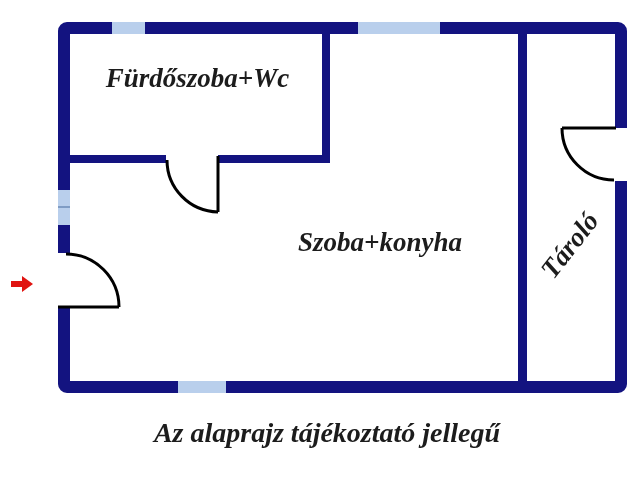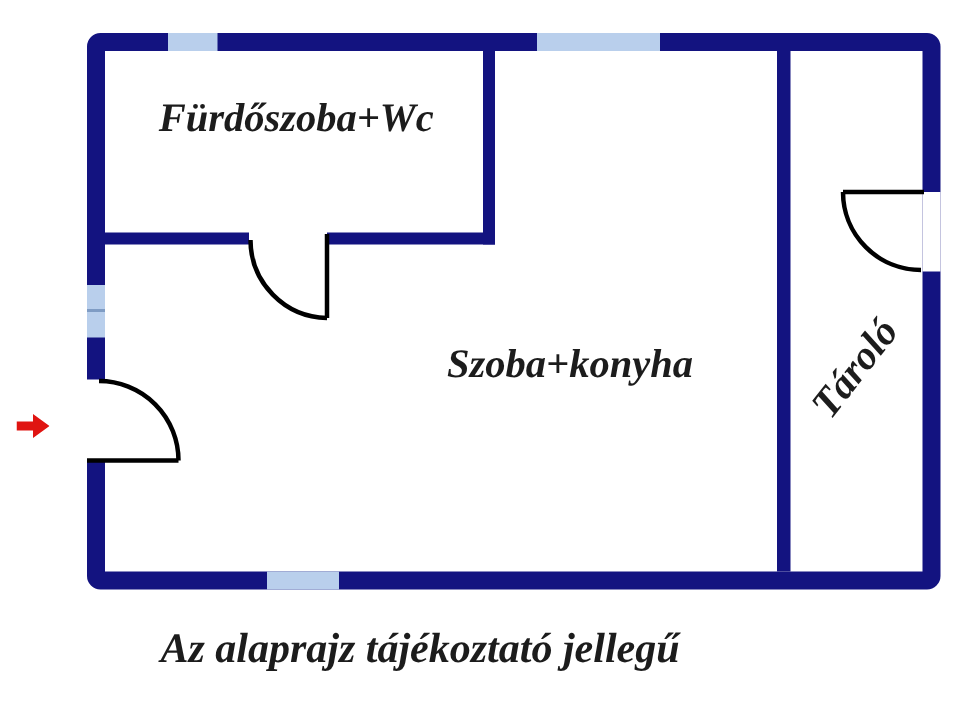--- a/index.html
+++ b/index.html
@@ -41,21 +41,21 @@
   
   .room-label{
     color:var(--c-text);font-weight:bold;font-style:italic;
     font-size:27px;text-align:center;white-space:nowrap;
   }
   #room-label-bathroom{left:70px;top:63px;width:255px;}
   #room-label-living{left:255px;top:227px;width:250px;font-style:italic;}
   #room-label-storage{left:505px;top:230px;width:130px;transform:rotate(-52deg);transform-origin:center;}
   #caption{
     left:0;top:417px;width:560px;text-align:center;color:var(--c-text);
-    font-weight:bold;font-style:italic;font-size:28px;white-space:nowrap;
+    font-weight:bold;font-style:italic;font-size:28px;white-space:nowrap;padding-left:47px;
   }
   
   #entrance-arrow-icon{left:11px;top:276px;width:22px;height:16px;}
 </style>
 </head>
 <body>
 
 <div id="canvas">
 
   <div class="abs" id="outer-wall"></div>

